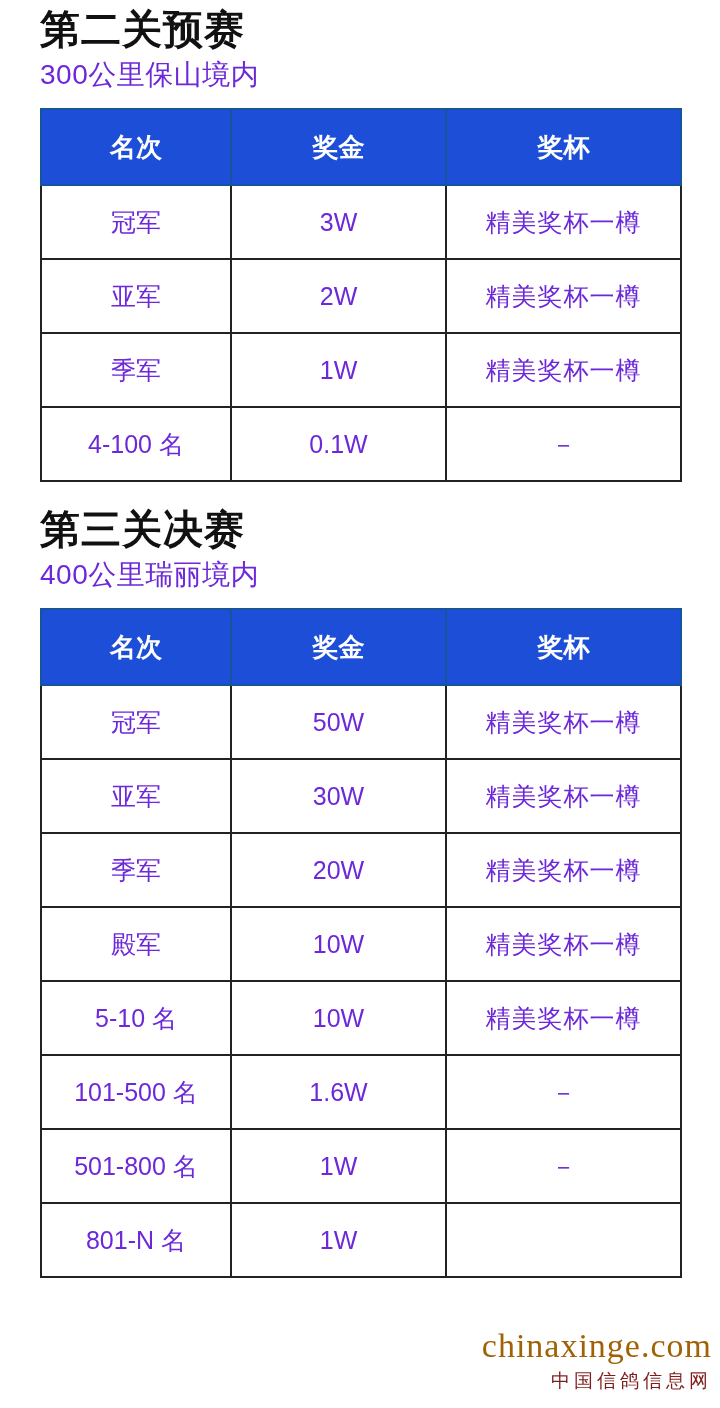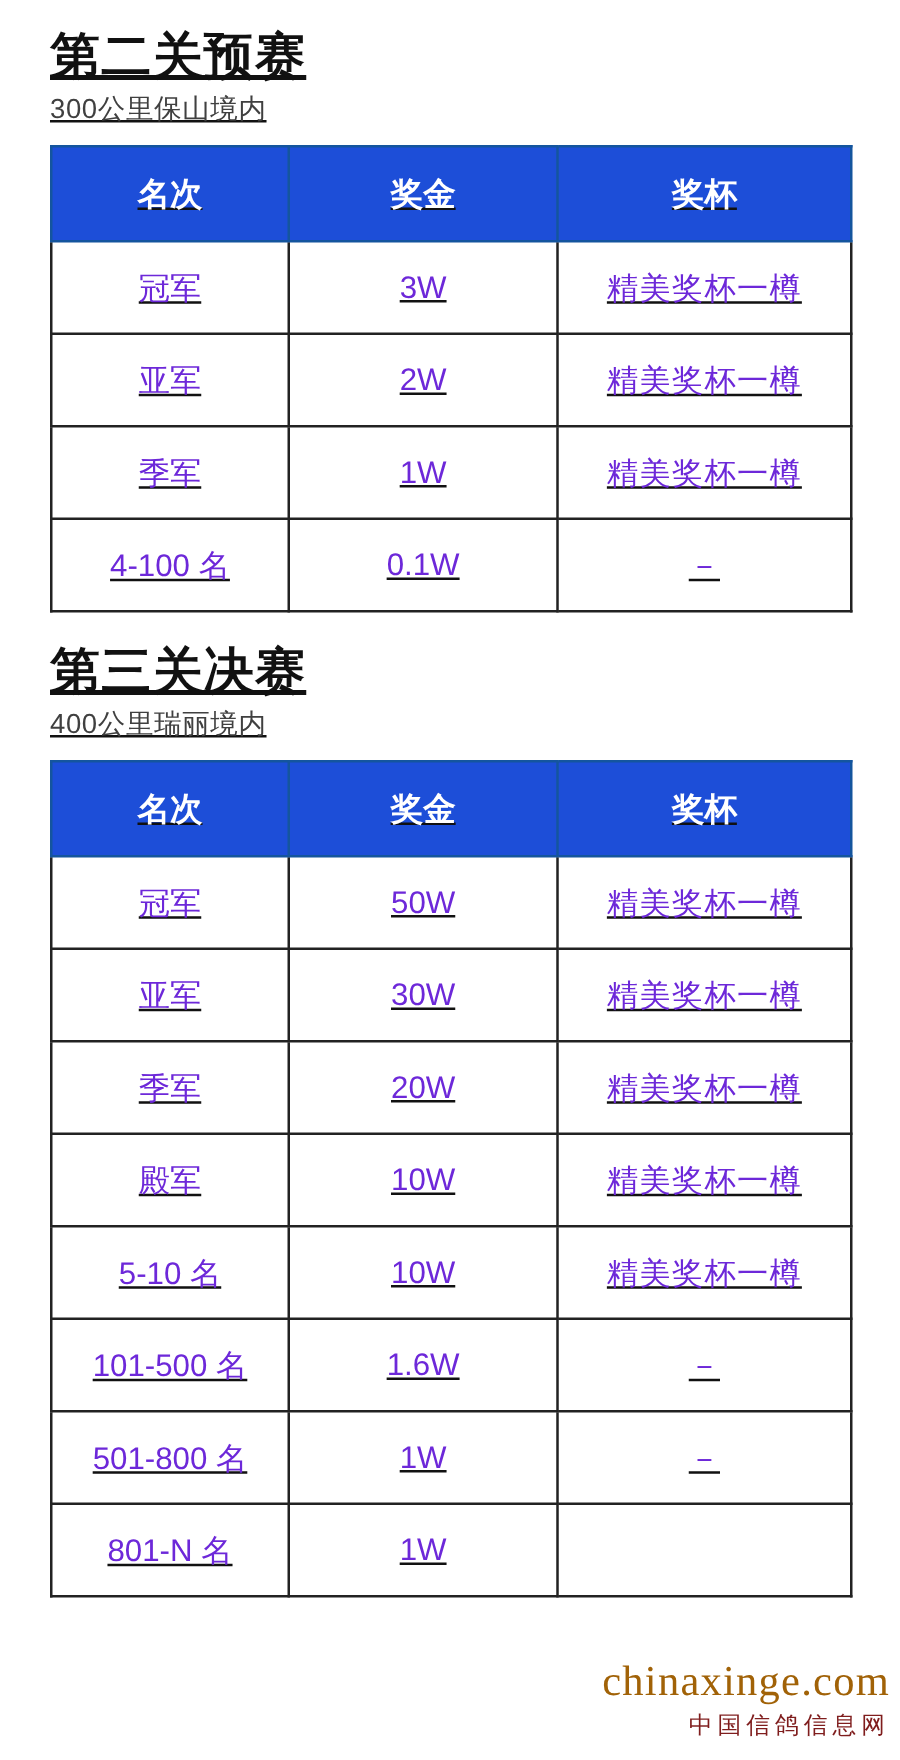--- a/index.html
+++ b/index.html
@@ -13,41 +13,40 @@
     font-family: "Liberation Sans", sans-serif;
     color: #111111;
     overflow: hidden;
     position: relative;
   }
   .page {
     width: 720px;
     height: 1408px;
     position: relative;
     box-sizing: border-box;
-    padding: 22px 40px 0 40px;
-    text-decoration: underline;
+    padding: 6px 40px 0 40px;
   }
   .section {
     position: relative;
   }
   .section + .section {
     margin-top: 24px;
   }
   .sec-title {
     font-size: 40px;
     font-weight: bold;
     letter-spacing: 1px;
     line-height: 1.15;
     color: #111111;
     margin: 0 0 4px 0;
   }
   .sec-sub {
-    font-size: 22px;
+    font-size: 28px;
     font-weight: normal;
-    color: #404040;
+    color: #6d28d9;
     margin: 0 0 14px 0;
     letter-spacing: 0.5px;
   }
   table.prize {
     border-collapse: collapse;
     width: 640px;
     table-layout: fixed;
     background: #ffffff;
   }
   table.prize th,

